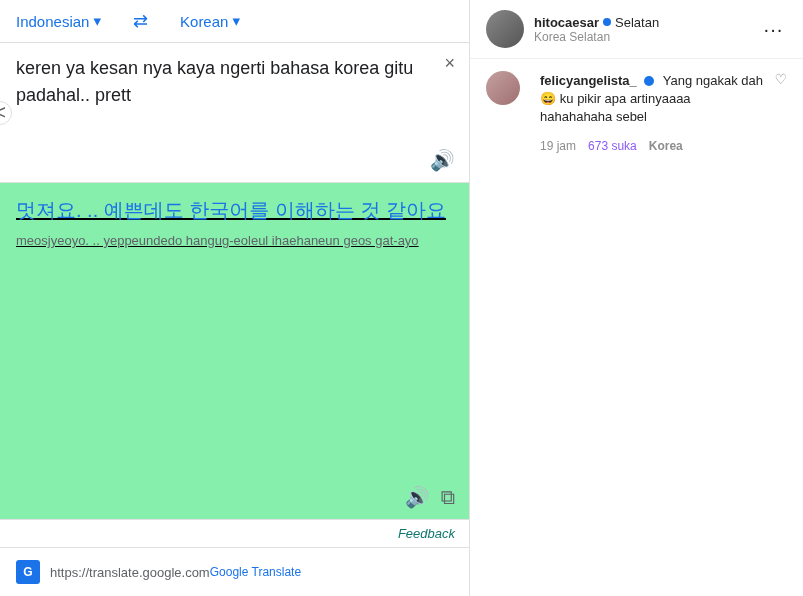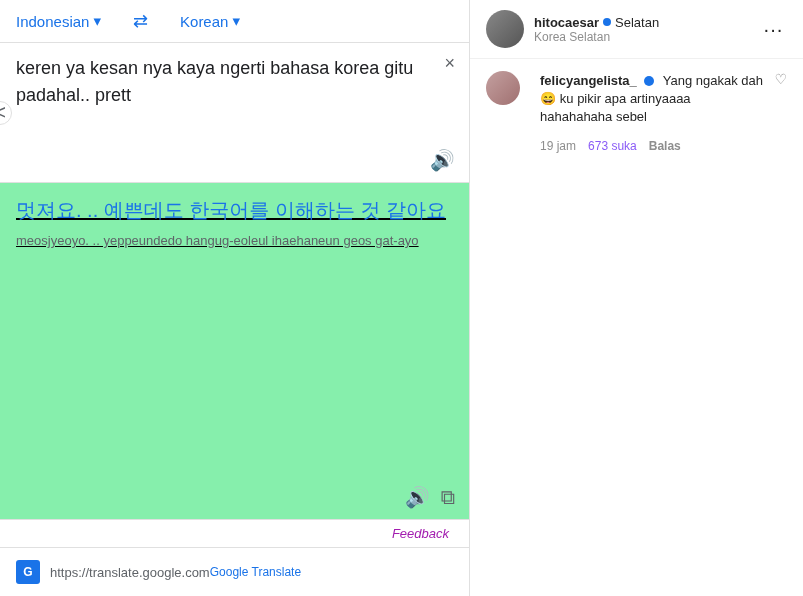--- a/index.html
+++ b/index.html
@@ -118,23 +118,23 @@
     .icon-btn {
       font-size: 20px;
       color: #5f6368;
       cursor: pointer;
       background: none;
       border: none;
     }
 
     .feedback-row {
       text-align: right;
-      padding: 6px 20px;
-      font-size: 13px;
-      color: #a21caf;
+      padding: 6px 14px;
+      font-size: 13px;
+      color: #0f766e;
       font-style: italic;
       border-top: 1px solid #e0e0e0;
     }
 
     .google-footer {
       padding: 12px 16px;
       border-top: 1px solid #e0e0e0;
       display: flex;
       align-items: center;
       gap: 10px;
@@ -411,20 +411,20 @@
   <div class="comment-section">
     <div class="comment-row">
       <div class="avatar-placeholder-small"></div>
       <div class="comment-content">
         <span class="comment-username">felicyangelista_</span>
         <span class="verified-blue"></span>
         <span class="comment-text">Yang ngakak dah😄 ku pikir apa artinyaaaa hahahahaha sebel</span>
         <div class="comment-meta">
           <span class="comment-time">19 jam</span>
           <span class="comment-likes">673 suka</span>
-          <span class="comment-reply">Balas</span>
+          <span class="comment-reply">Korea</span>
         </div>
       </div>
       <span class="heart-icon">♡</span>
     </div>
   </div>
 
 </div>
 
 </body></html>

